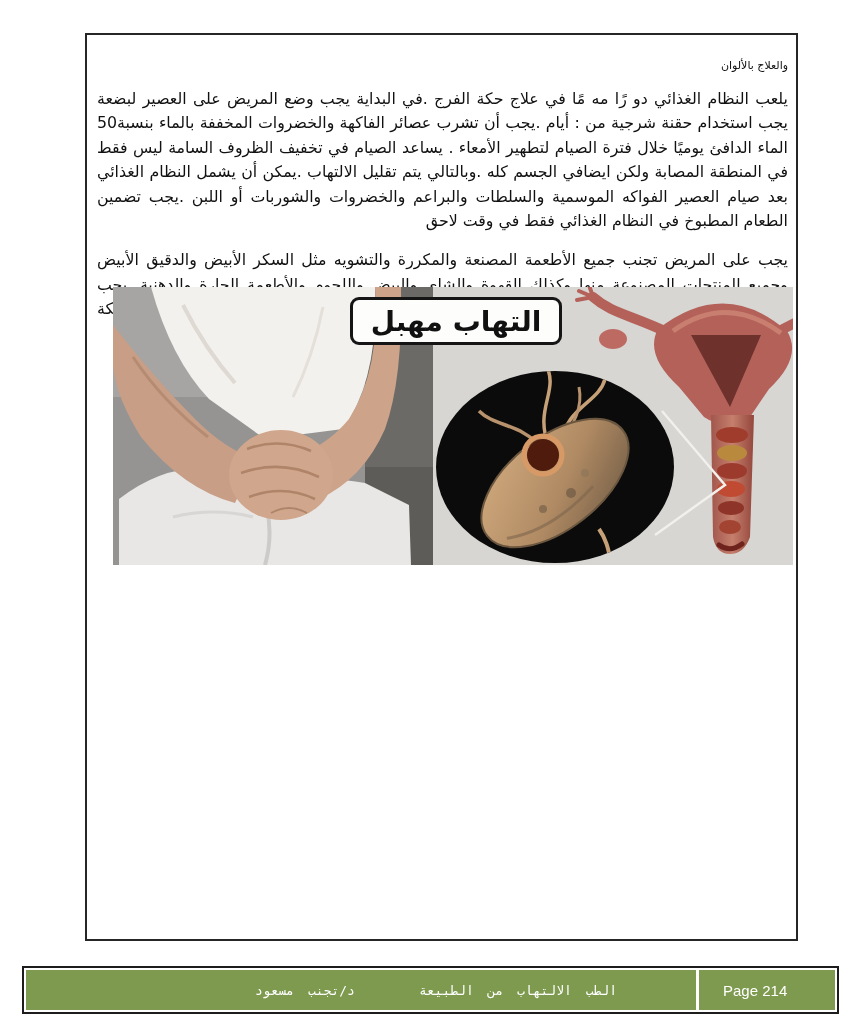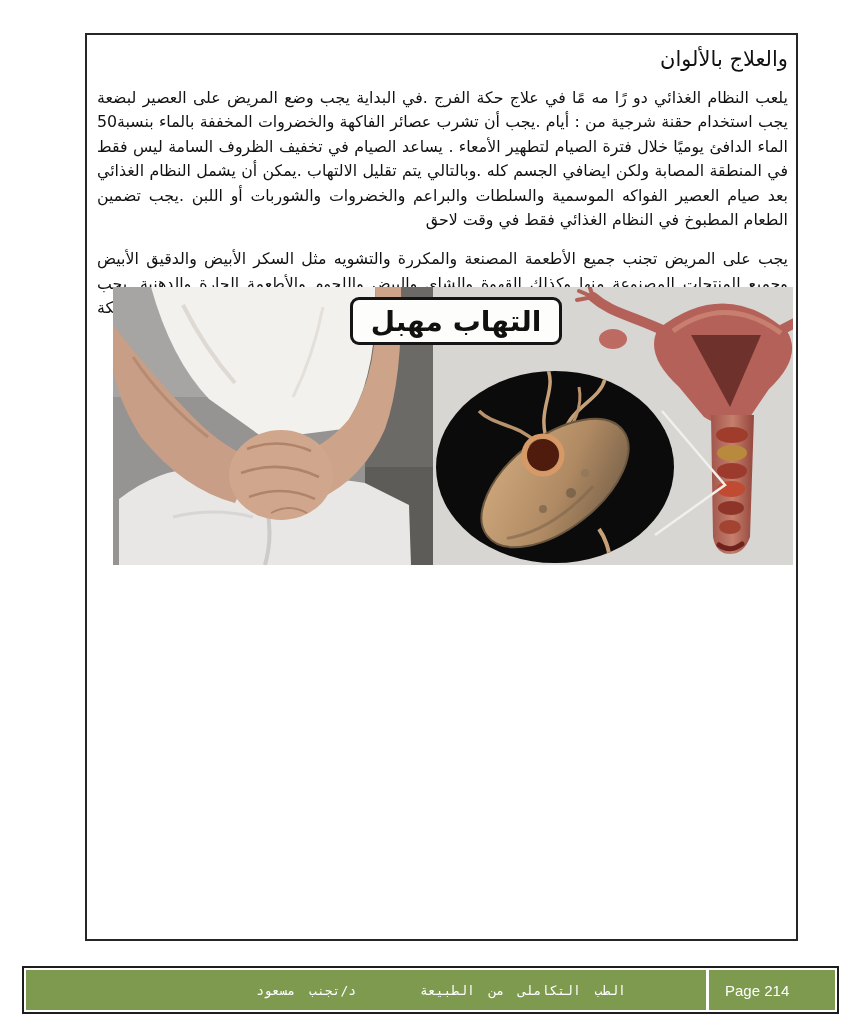--- a/index.html
+++ b/index.html
@@ -13,22 +13,22 @@
   
   .content-box{
     position:absolute;
     left:85px;top:33px;
     width:709px;height:904px;
     border:2px solid #262626;
     background:#ffffff;
     direction:rtl;
   }
   .doc-heading{
-    margin:12px 8px 0 8px;
-    font-size:21px;
+    margin:24px 8px 0 8px;
+    font-size:11px;
     color:#111;
   }
   .doc-paragraph{
     margin:15px 8px 0 10px;
     font-size:15.8px;
     line-height:24.4px;
     color:#111;
     text-align:justify;
     text-align-last:right;
   }
@@ -76,24 +76,24 @@
     padding-left:150px;
     color:#ffffff;
     font-family:"DejaVu Sans Mono","DejaVu Sans",monospace;
     font-size:13px;
     letter-spacing:3px;
     word-spacing:6px;
     white-space:nowrap;
   }
   .footer-divider{width:3px;background:#ffffff;}
   .footer-page{
-    width:126px;
+    width:136px;
     background:#7d9a4f;
     display:flex;align-items:center;
-    padding-left:16px;
+    padding-left:24px;
     box-sizing:border-box;
     color:#ffffff;
     font-family:"Liberation Sans","DejaVu Sans",sans-serif;
     font-size:15px;
   }
 </style>
 </head>
 <body>
 
 <div class="page">
@@ -204,21 +204,21 @@
       </svg>
 
       <div class="vaginitis-label">
         <span>التهاب مهبل</span>
       </div>
     </div>
   </div>
 
   <div class="footer-box">
     <div class="footer-main">
-      <span>الطب التكاملى من الطبيعة</span>
+      <span>الطب الالتهاب من الطبيعة</span>
       <span>د/تجنب مسعود</span>
     </div>
     <div class="footer-divider"></div>
     <div class="footer-page">
       <span>Page 214</span>
     </div>
   </div>
 
 </div>
 

